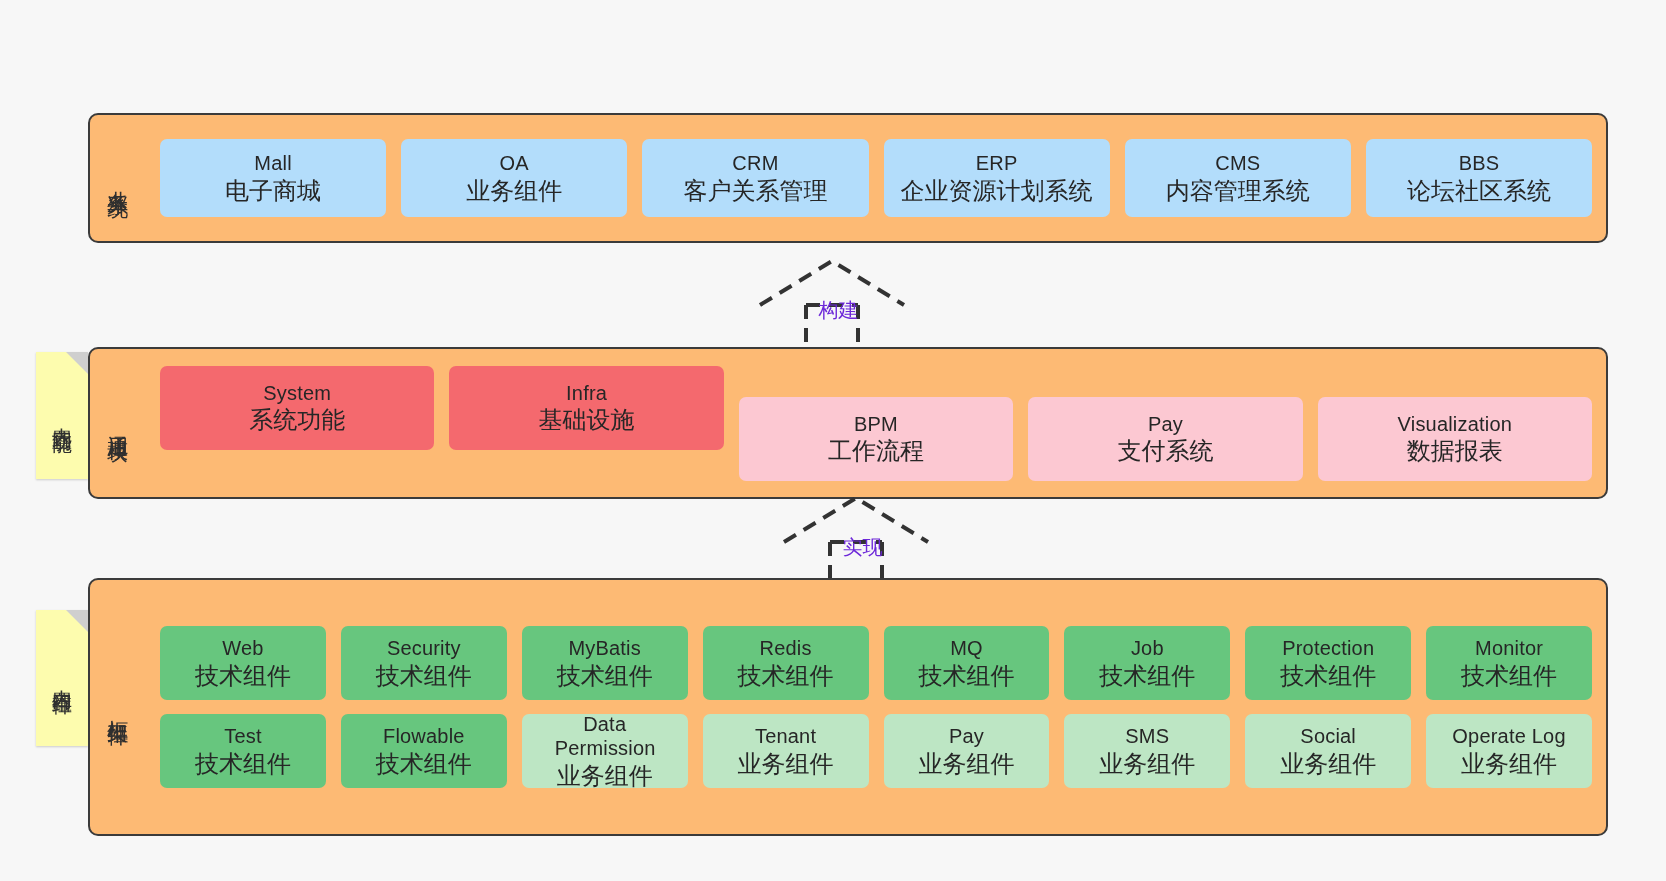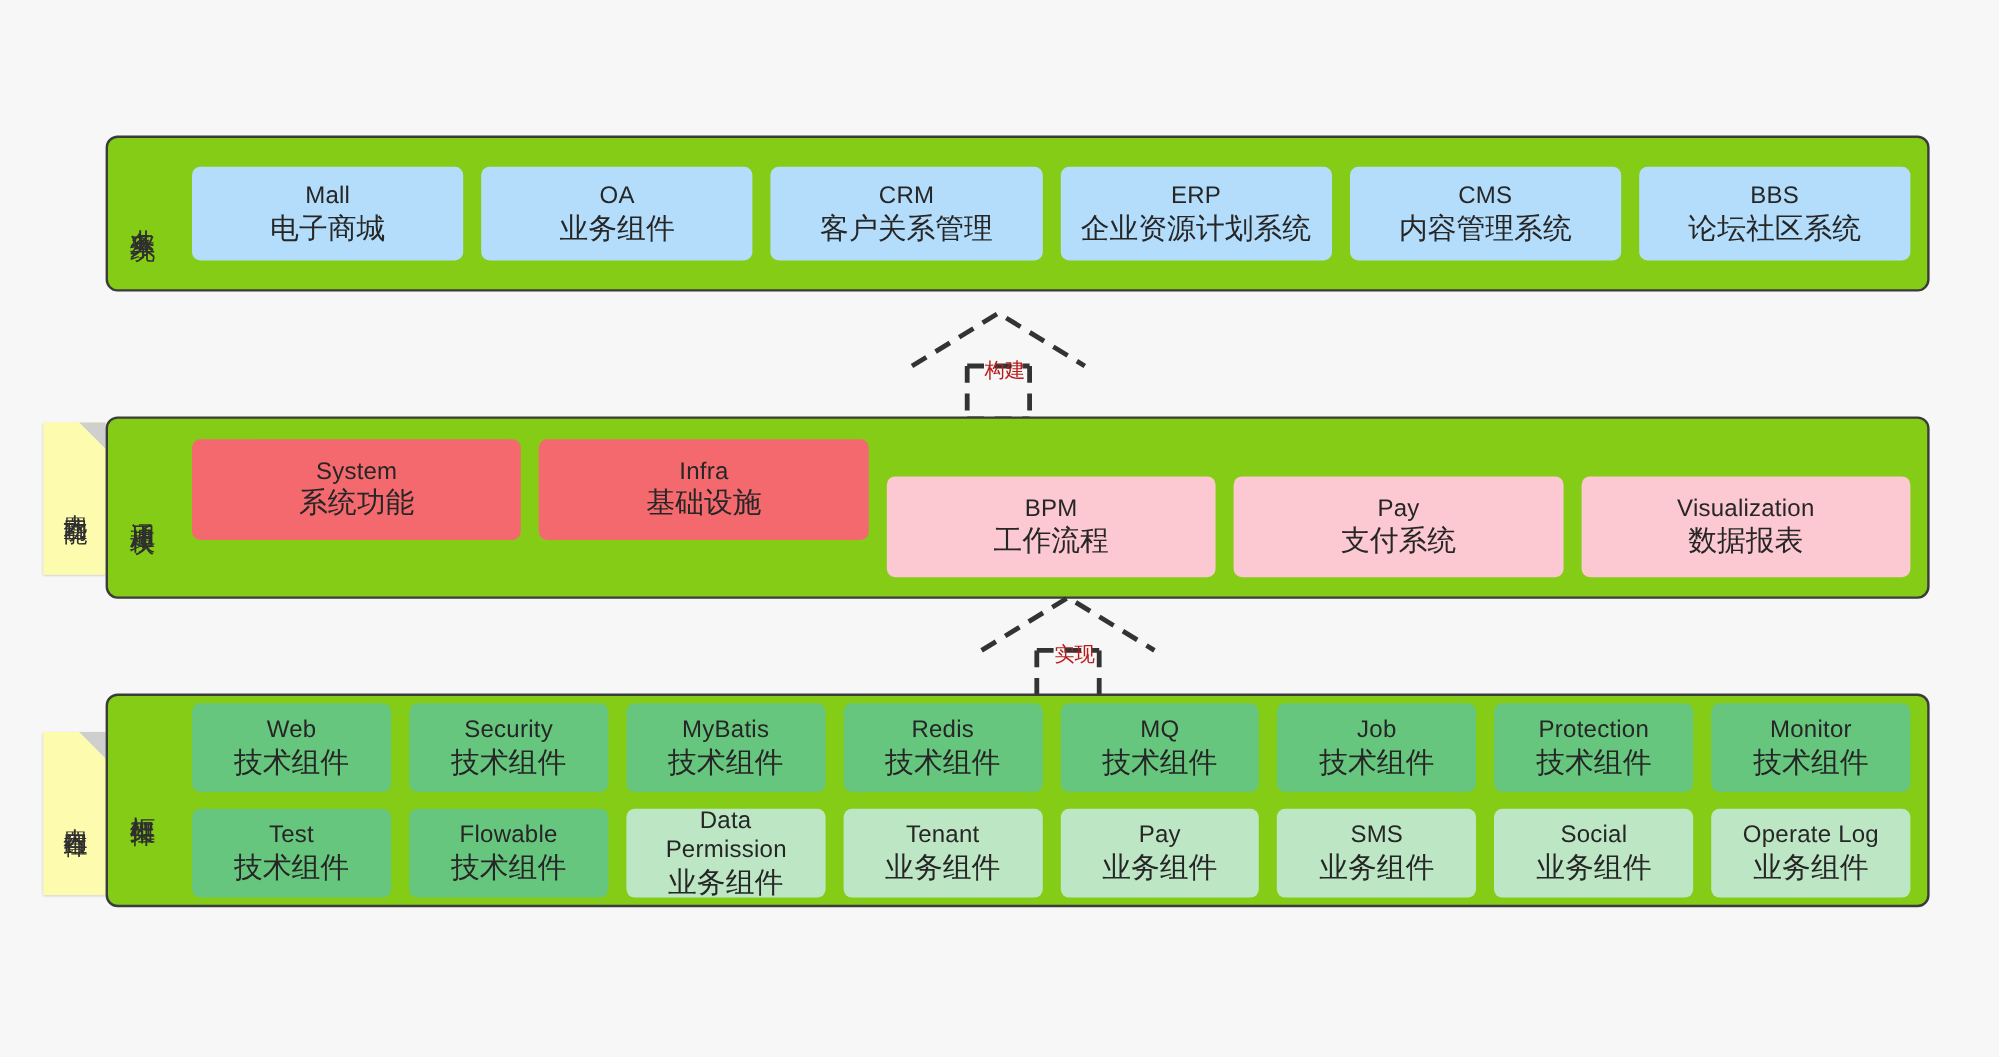--- a/index.html
+++ b/index.html
@@ -16,21 +16,21 @@
   }
 
   .canvas {
     position: absolute;
     inset: 0;
   }
 
   
   .layer {
     position: absolute;
-    background: #84cc16;
+    background: #fdba74;
     border: 2.5px solid #3b3b3b;
     border-radius: 10px;
     box-sizing: border-box;
     display: flex;
     align-items: stretch;
   }
 
   
   .layer-title {
     flex: 0 0 auto;
@@ -127,22 +127,22 @@
     position: absolute;
     width: 160px;
     height: 96px;
   }
   .arrow svg { display: block; overflow: visible; }
   .arrow .lbl {
     position: absolute;
     left: 50%;
     top: 44px;
     transform: translateX(-34%);
-    font-size: 17px;
-    color: #b91c1c;
+    font-size: 20px;
+    color: #6d28d9;
     background: transparent;
     white-space: nowrap;
     user-select: none;
   }
 </style>
 </head>
 <body>
 
 <div class="canvas">
 
@@ -212,34 +212,34 @@
           <span class="cn">支付系统</span>
         </div>
         <div class="node h-mod c-pink">
           <span class="en">Visualization</span>
           <span class="cn">数据报表</span>
         </div>
       </div>
     </div>
   </div>
 
-  <div class="arrow" style="left:810px; top:490px;">
+  <div class="arrow" style="left:776px; top:490px;">
     <svg width="160" height="96" viewBox="0 0 160 96">
       <path d="M8 52 L80 8 L152 52" fill="none" stroke="#333" stroke-width="4" stroke-dasharray="14 9" stroke-linecap="butt"></path>
       <path d="M54 52 L54 96 M54 52 L106 52 M106 52 L106 96 M54 96 L106 96" fill="none" stroke="#333" stroke-width="4" stroke-dasharray="14 9"></path>
     </svg>
     <span class="lbl">实现</span>
   </div>
 
   <div class="sticky" style="left:36px; top:610px; height:136px;">
     <span class="fold"></span>
     <span>内置组件</span>
   </div>
 
-  <div class="layer" id="layer-framework" style="left:88px; top:578px; width:1520px; height:178px;">
+  <div class="layer" id="layer-framework" style="left:88px; top:578px; width:1520px; height:258px;">
     <div class="layer-title">框架组件</div>
     <div class="layer-body">
 
       <div class="row">
         <div class="node h-comp c-green">
           <span class="en">Web</span>
           <span class="cn">技术组件</span>
         </div>
         <div class="node h-comp c-green">
           <span class="en">Security</span>

